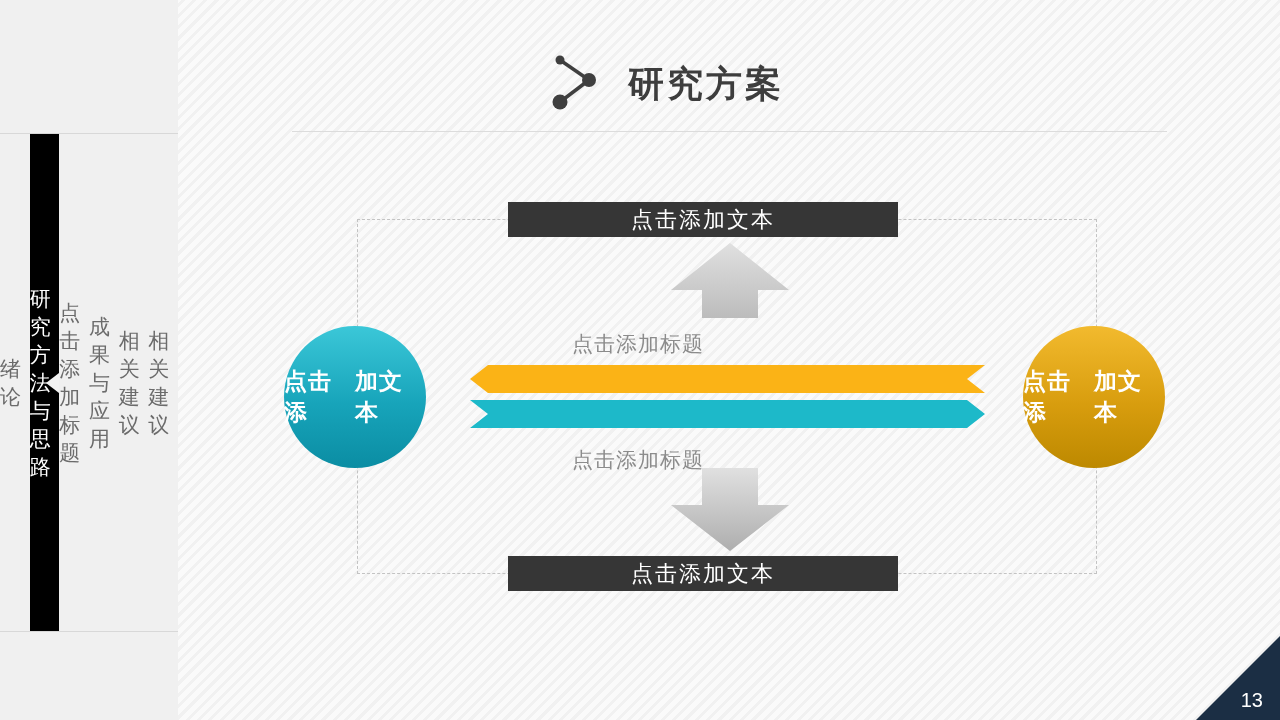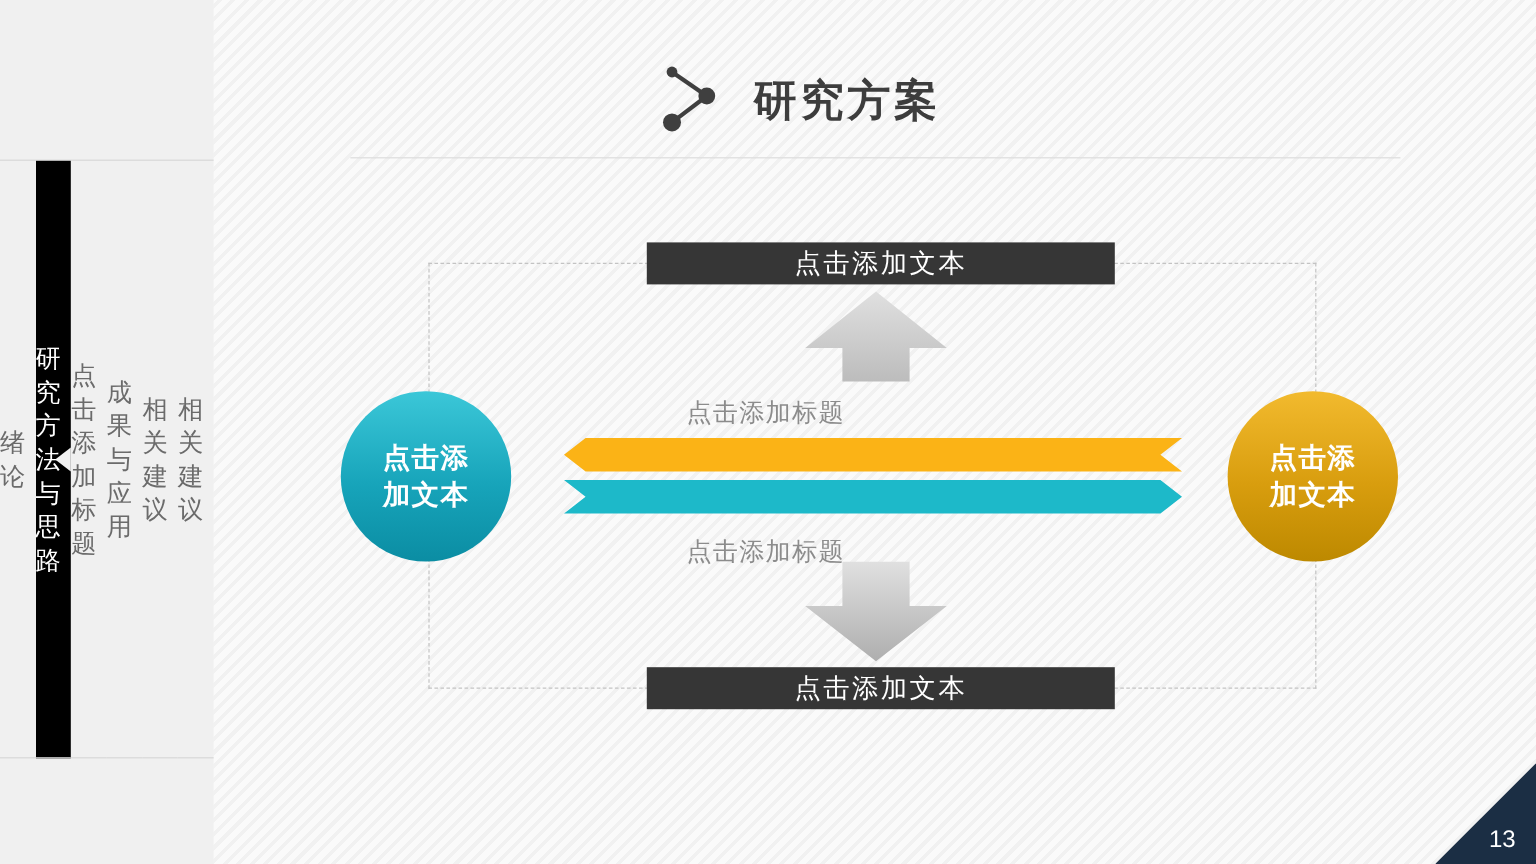--- a/index.html
+++ b/index.html
@@ -45,42 +45,42 @@
     position:absolute;left:292px;top:131px;width:875px;height:1px;
     background:#dcdcdc;
   }
 
   
   .dashed-frame{
     position:absolute;left:357px;top:219px;width:740px;height:355px;
     border:1px dashed #c3c3c3;box-sizing:border-box;
   }
   .dark-bar{
-    position:absolute;left:539px;width:390px;height:35px;
+    position:absolute;left:508px;width:390px;height:35px;
     background:#363636;color:#ffffff;font-size:22px;
     display:flex;align-items:center;justify-content:center;
     letter-spacing:2px;cursor:pointer;
   }
   .dark-bar.top{top:202px;}
   .dark-bar.bottom{top:556px;}
   .gray-arrow{position:absolute;left:660px;width:140px;}
   .gray-arrow.up{top:240px;height:80px;}
   .gray-arrow.down{top:468px;height:85px;}
   .caption{
     position:absolute;left:572px;width:300px;text-align:left;
     color:#8c8c8c;font-size:21px;letter-spacing:1px;cursor:pointer;font-family:Liberation Serif, serif;
   }
   .caption.upper{top:330px;}
   .caption.lower{top:446px;}
   .ribbon{position:absolute;left:468px;width:520px;height:30px;}
   .ribbon.yellow{top:364px;}
   .ribbon.teal{top:399px;}
   .circle{
     position:absolute;top:326px;width:142px;height:142px;border-radius:50%;
-    display:flex;flex-direction:column;align-items:center;justify-content:center;
+    display:flex;flex-direction:row;align-items:center;justify-content:center;
     color:#ffffff;font-size:23px;font-weight:bold;line-height:31px;
     letter-spacing:1px;cursor:pointer;
   }
   .circle.left{
     left:284px;
     background:linear-gradient(to bottom,#3bc7d8 0%,#17a4ba 55%,#0b8da3 100%);
   }
   .circle.right{
     left:1023px;
     background:linear-gradient(to bottom,#f2ba2e 0%,#d89d0e 55%,#bd8900 100%);

